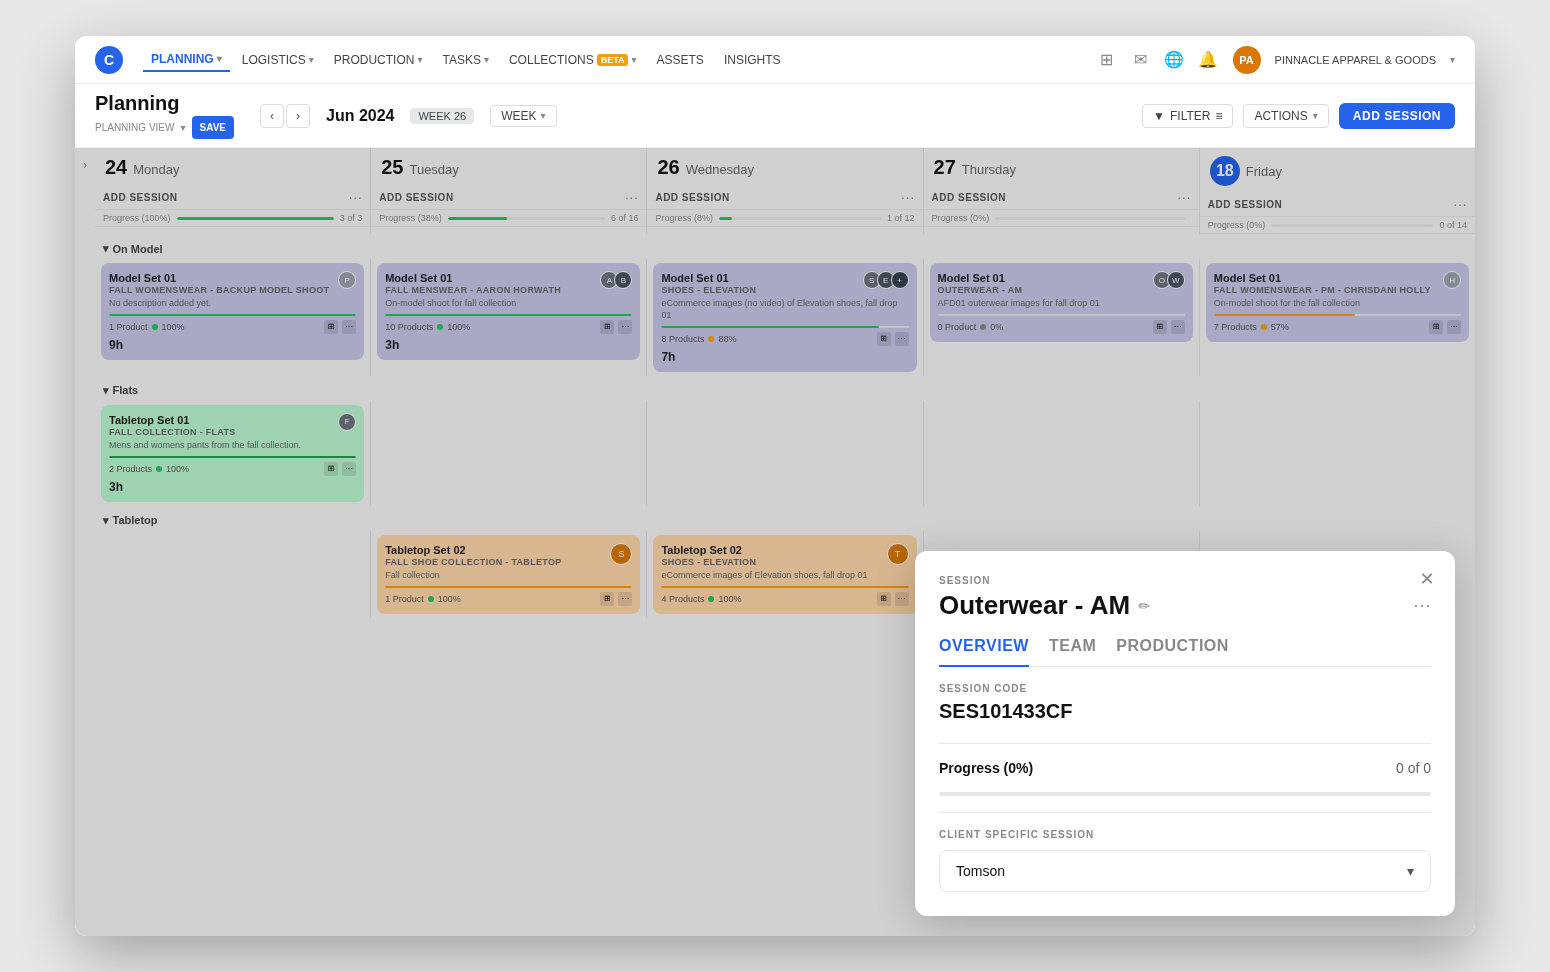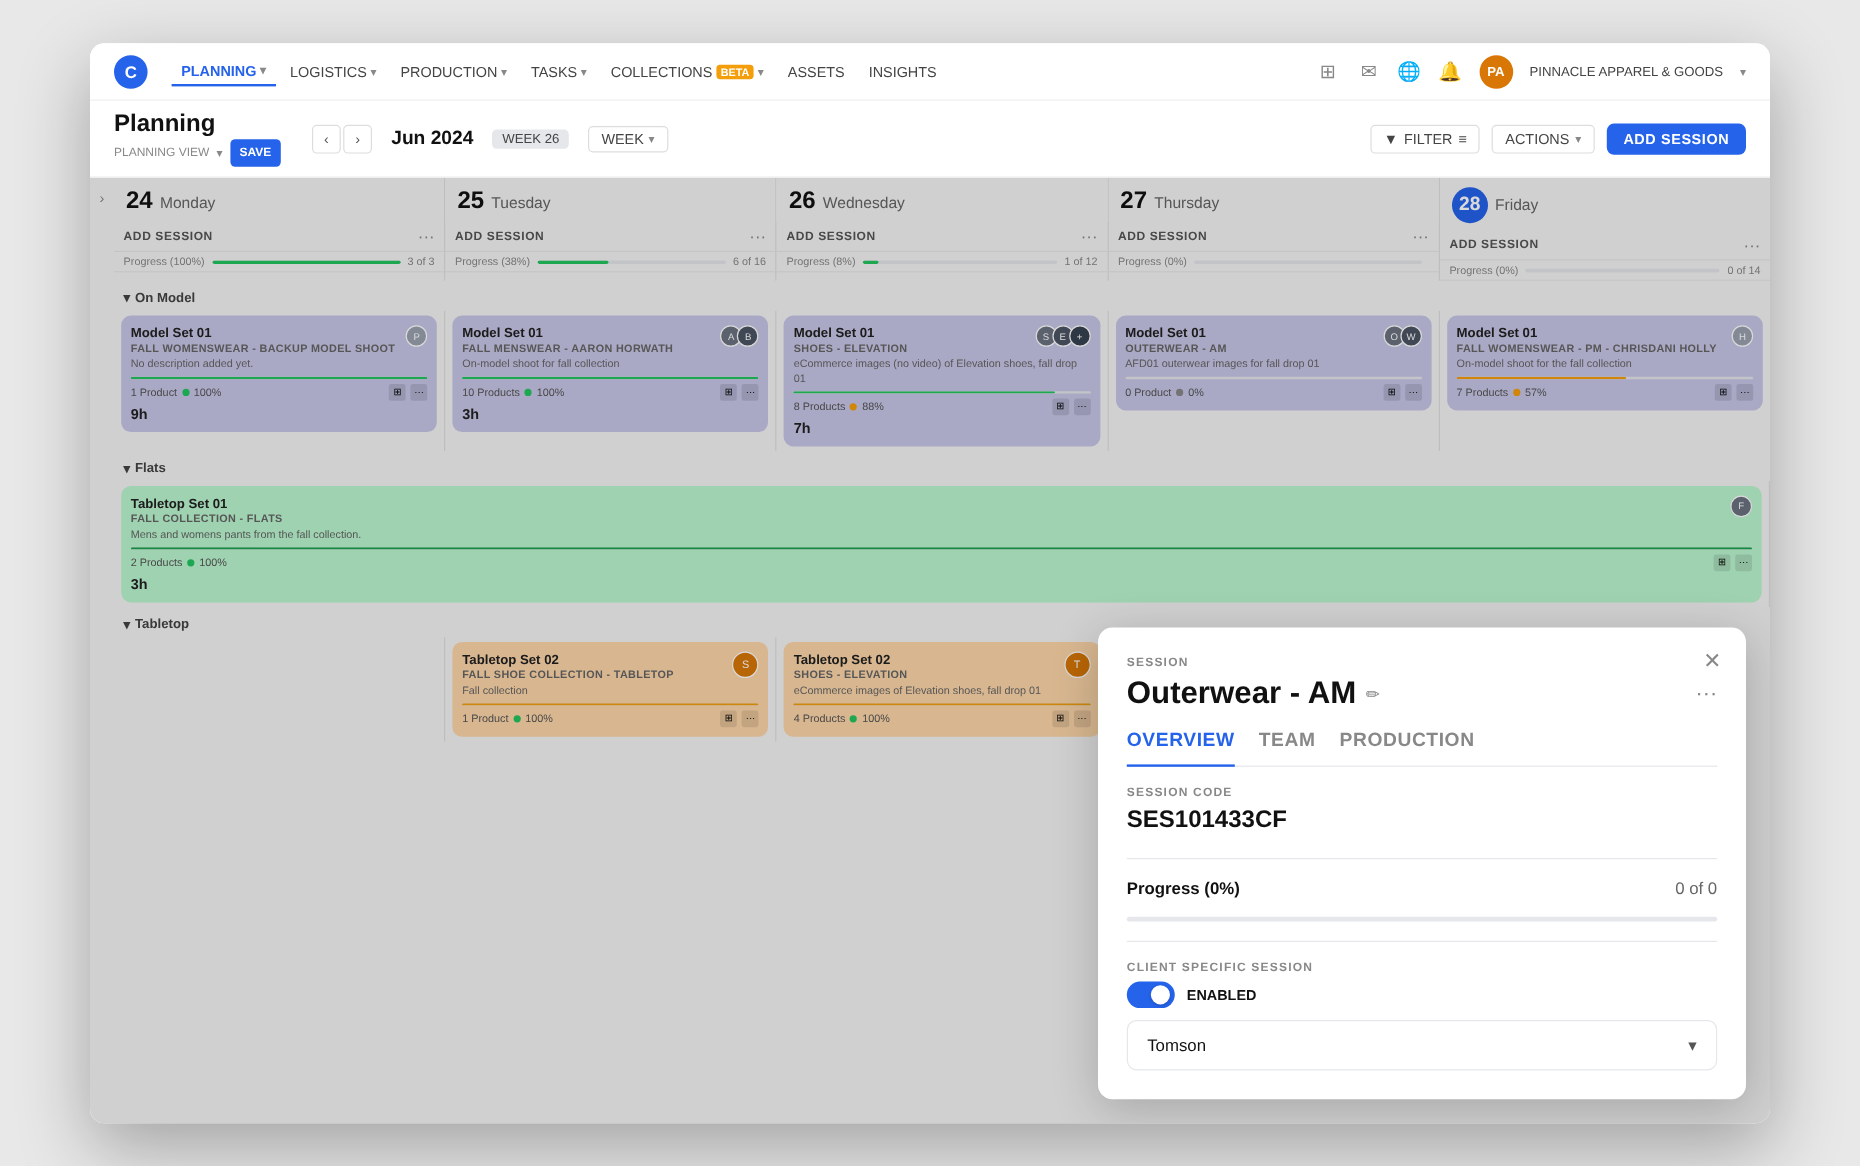--- a/index.html
+++ b/index.html
@@ -765,21 +765,21 @@
               <span>Progress (0%)</span>
               <div class="progress-bar">
                 <div class="progress-fill" style="width:0%"></div>
               </div>
               <span class="progress-count"></span>
             </div>
           </div>
 
           <div class="day-col">
             <div class="day-header">
-              <div class="day-number today">28</div>
+              <div class="day-number today">18</div>
               <div class="day-name">Friday</div>
             </div>
             <div class="add-session-row">
               <div class="add-session-link">ADD SESSION</div>
               <div class="dots-menu">···</div>
             </div>
             <div class="progress-row">
               <span>Progress (0%)</span>
               <div class="progress-bar">
                 <div class="progress-fill" style="width:0%"></div>
@@ -941,21 +941,21 @@
                 </div>
               </div>
             </div>
           </div>
         </div>
 
         <div class="section-header">
           <span>▾</span>
           <span>Flats</span>
         </div>
-        <div style="display:flex;flex-direction:column;">
+        <div style="display:flex;">
           <div class="day-col">
             <div class="session-card green">
               <div class="card-header">
                 <div>
                   <div class="card-title">Tabletop Set 01</div>
                   <div class="card-tag">FALL COLLECTION - FLATS</div>
                 </div>
                 <div class="card-avatar" style="background:#6b7280;">F</div>
               </div>
               <div class="card-desc">Mens and womens pants from the fall collection.</div>
@@ -1069,26 +1069,20 @@
         <hr class="field-divider">
         <div class="progress-section">
           <div class="progress-label">Progress (0%)</div>
           <div class="progress-count-modal">0 of 0</div>
         </div>
         <div class="progress-bar-modal">
           <div class="progress-fill-modal"></div>
         </div>
         <hr class="field-divider">
         <div class="field-label">CLIENT SPECIFIC SESSION</div>
-        <div class="toggle-row">
-          <div class="toggle">
-            <div class="toggle-knob"></div>
-          </div>
-          <div class="toggle-label">ENABLED</div>
-        </div>
         <div class="client-select">
           <span class="client-select-text">Tomson</span>
           <span class="client-select-arrow">▾</span>
         </div>
       </div>
     </div>
   </div>
 </div>
 
 </body></html>

